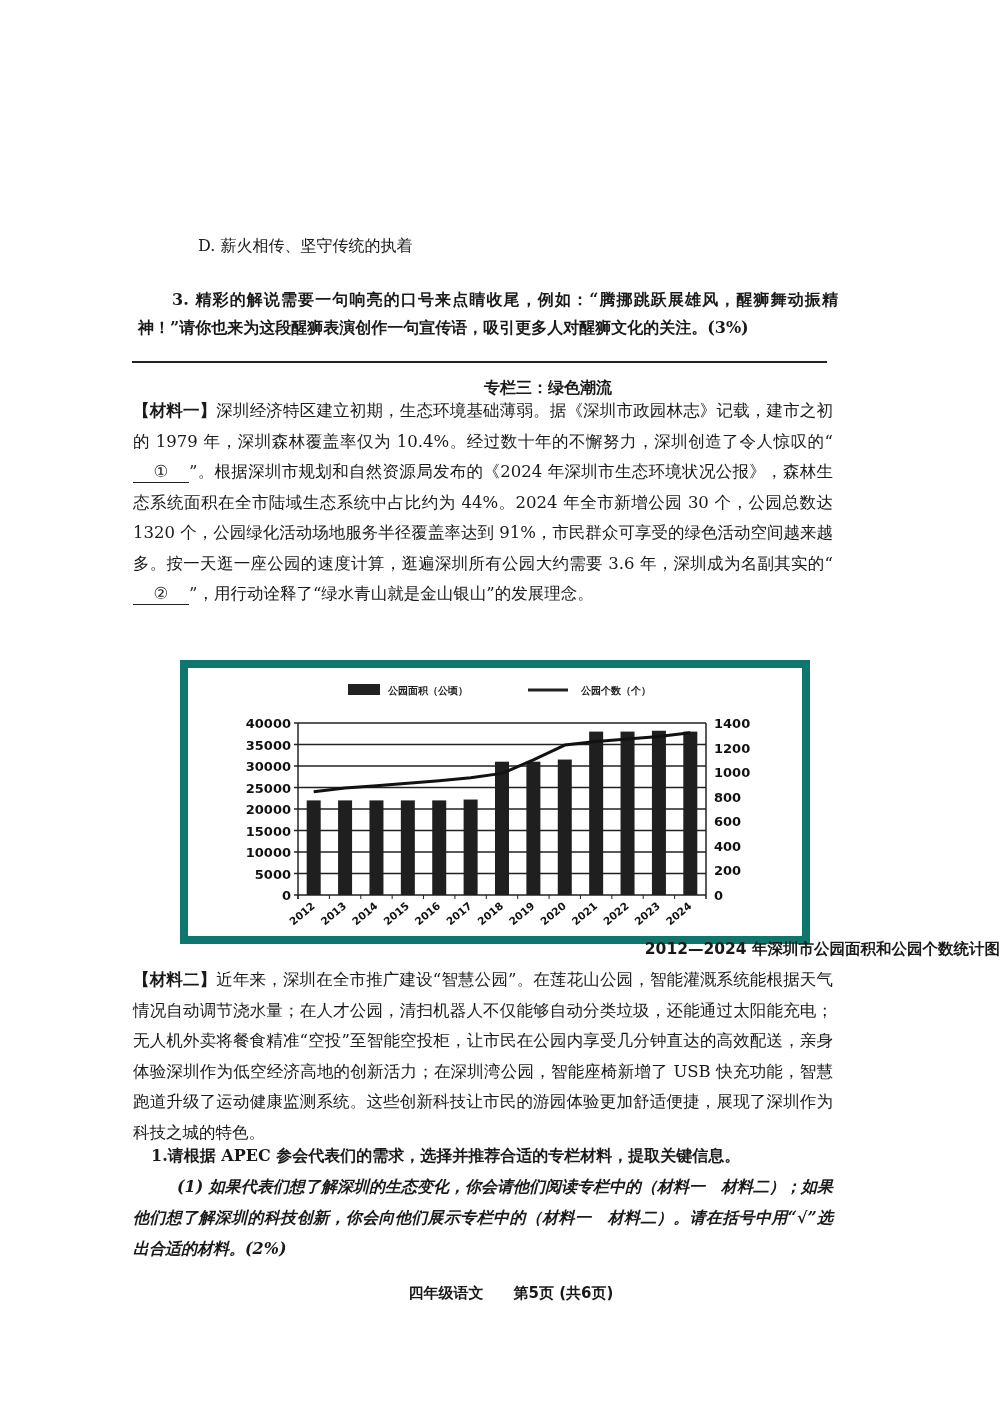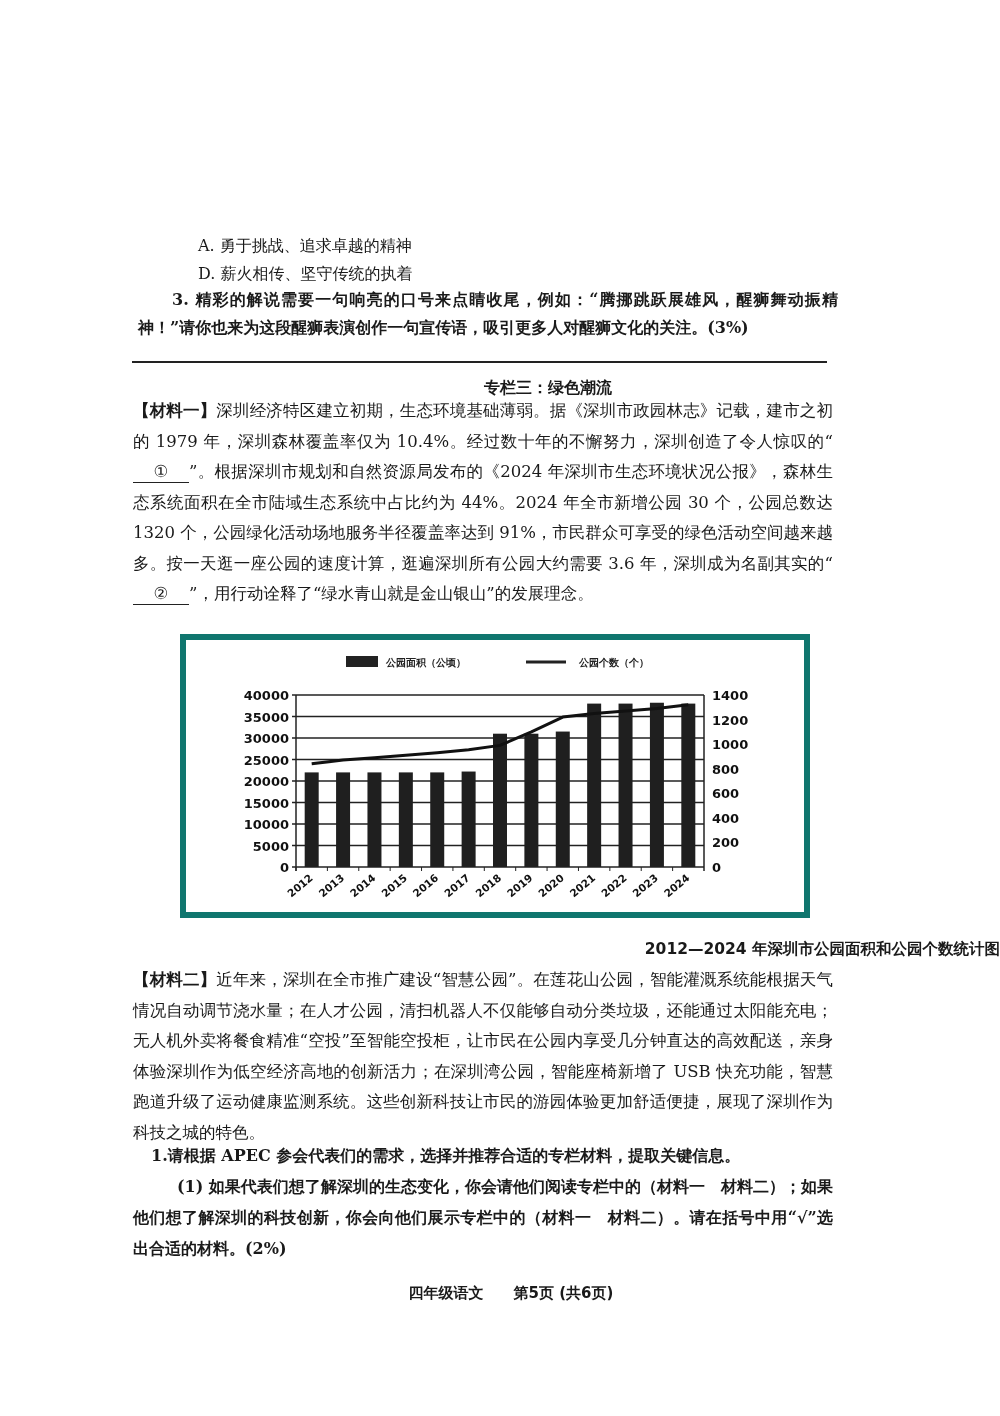--- a/index.html
+++ b/index.html
@@ -11,35 +11,34 @@
   .abs { position: absolute; }
   .options { left: 198px; top: 232px; width: 640px; font-size: 16px; line-height: 28px; }
   .opt-row { display: flex; }
   .opt-row span { display: block; width: 300px; }
   .q3 { left: 138px; top: 286px; width: 700px; font-size: 16px; line-height: 28px; font-weight: bold; text-indent: 34px; text-align: justify; }
   .answer-line { left: 132px; top: 361px; width: 695px; height: 0; border-top: 2px solid #222; }
   .section-title { left: 0; width: 1000px; top: 374px; text-align: center; font-size: 16px; font-weight: bold; line-height: 28px; padding-left: 48px; }
   .para { left: 133px; width: 700px; font-size: 16.5px; line-height: 30.5px; text-align: justify; }
   .p1 { top: 396px; }
   .blank { display: inline-block; min-width: 56px; border-bottom: 1.5px solid #222; text-align: center; line-height: 20px; }
-  .chart-box { left: 180px; top: 634px; width: 630px; height: 284px; border: 6px solid #0f766e; box-sizing: border-box; background: #fff; }
+  .chart-box { left: 180px; top: 660px; width: 630px; height: 284px; border: 8px solid #0f766e; box-sizing: border-box; background: #fff; }
   .chart-caption { left: 0; width: 1000px; top: 936px; text-align: right; font-size: 15.5px; font-weight: bold; line-height: 26px; font-family: "DejaVu Sans", sans-serif; }
   .p2 { top: 965px; }
   .q1 { left: 117px; width: 700px; top: 1141px; font-size: 16px; line-height: 30px; font-weight: bold; text-indent: 34px; }
-  .q1-sub { left: 133px; width: 700px; top: 1171px; font-size: 16px; line-height: 31px; font-weight: bold; text-indent: 44px; text-align: justify; }
+  .q1-sub { left: 133px; width: 700px; top: 1171px; font-size: 16px; line-height: 31px; font-weight: bold; text-indent: 44px; text-align: justify; font-style: italic; }
   .footer { left: 11px; width: 1000px; top: 1284px; text-align: center; font-size: 15px; font-weight: bold; font-family: "DejaVu Sans", sans-serif; }
   .mat-label { font-weight: bold; }
   svg text { font-family: "DejaVu Sans", sans-serif; }
 </style>
 </head>
 <body>
 
 <div class="abs options">
   <div class="opt-row">
-    <span>A. 勇于挑战、追求卓越的精神</span>
   </div>
   <div class="opt-row">
     <span>D. 薪火相传、坚守传统的执着</span>
   </div>
 </div>
 
 <div class="abs q3">3. 精彩的解说需要一句响亮的口号来点睛收尾，例如：“腾挪跳跃展雄风，醒狮舞动振精神！”请你也来为这段醒狮表演创作一句宣传语，吸引更多人对醒狮文化的关注。(3%)</div>
 <div class="abs answer-line"></div>
 
 <div class="abs section-title">专栏三：绿色潮流</div>

